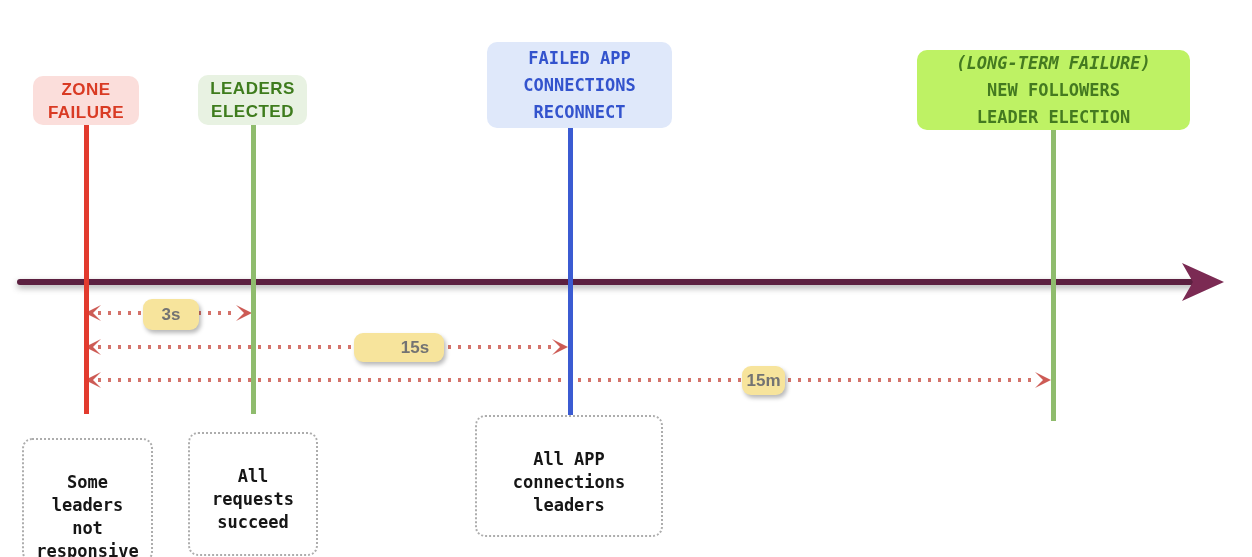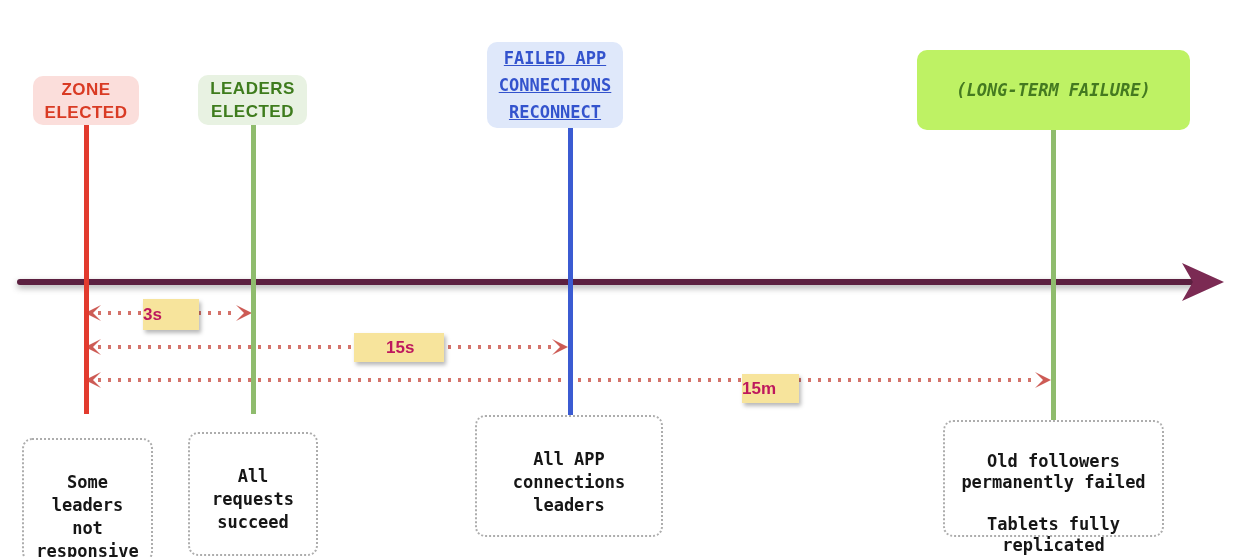--- a/index.html
+++ b/index.html
@@ -16,21 +16,21 @@
     border-radius:10px;
     display:flex;flex-direction:column;justify-content:center;
     text-align:center;
     font-weight:bold;
     white-space:pre-line;
   }
   .evt-label.sans{font-family:"Liberation Sans",sans-serif;font-size:17px;line-height:23px;letter-spacing:.5px;}
   .evt-label.mono{font-family:"DejaVu Sans Mono","Liberation Mono",monospace;font-size:17px;line-height:27px;}
   .lbl-e0{left:33px;top:76px;width:106px;height:49px;background:#fbdedb;color:#d93b24;}
   .lbl-e1{left:198px;top:75px;width:109px;height:50px;background:#e8f2e2;color:#3e7c1d;}
-  .lbl-e2{left:487px;top:42px;width:136px;height:86px;background:#dfe8fa;color:#3353cd;text-decoration:underline;}
+  .lbl-e2{left:487px;top:42px;width:185px;height:86px;background:#dfe8fa;color:#3353cd;}
   .lbl-e3{left:917px;top:50px;width:273px;height:80px;background:#bef264;color:#447a20;line-height:26px;}
   .lbl-e3 .prefix{font-style:italic;}
   
   .vline{position:absolute;width:5px;z-index:3;}
   .vl-e0{left:84px;top:125px;height:289px;background:#e23b2e;}
   .vl-e1{left:251px;top:125px;height:289px;background:#8fbc6d;}
   .vl-e2{left:568px;top:128px;height:288px;background:#3b5bd2;}
   .vl-e3{left:1051px;top:130px;height:291px;background:#8fbc6d;}
   
   .timeline-line{
@@ -54,29 +54,29 @@
   .chev.right{clip-path:polygon(0 0,100% 50%,0 100%,50% 50%);}
   .dots-d0{left:98px;top:311px;width:140px;}
   .dots-d1{left:98px;top:345px;width:455px;}
   .dots-d2{left:98px;top:378px;width:938px;}
   .chev-d0l{left:85px;top:305px;}  .chev-d0r{left:236px;top:305px;}
   .chev-d1l{left:85px;top:339px;}  .chev-d1r{left:552px;top:339px;}
   .chev-d2l{left:85px;top:372px;}  .chev-d2r{left:1035px;top:372px;}
   
   .badge{
     position:absolute;z-index:4;
-    background:#f7e49c;border-radius:0;
-    color:#be185d;font-weight:bold;font-size:17px;
-    display:flex;align-items:center;justify-content:flex-start;
+    background:#f7e49c;border-radius:9px;
+    color:#737373;font-weight:bold;font-size:17px;
+    display:flex;align-items:center;justify-content:center;
     box-shadow:2px 3px 4px rgba(0,0,0,.28);
     font-family:"Liberation Sans",sans-serif;
   }
   .badge-d0{left:143px;top:299px;width:56px;height:31px;}
   .badge-d1{left:354px;top:333px;width:58px;height:29px;padding-left:32px;}
-  .badge-d2{left:742px;top:366px;width:57px;height:29px;margin-top:8px;}
+  .badge-d2{left:742px;top:366px;width:43px;height:29px;}
   
   .outcome{
     position:absolute;z-index:4;
     background:#ffffff;
     border:2px dotted #adadad;border-radius:10px;
     color:#161616;font-weight:bold;
     font-family:"DejaVu Sans Mono","Liberation Mono",monospace;
     font-size:17px;line-height:23px;
     text-align:center;white-space:pre-line;
     box-sizing:border-box;padding-top:8px;
@@ -86,33 +86,35 @@
   .out-e2{left:475px;top:415px;width:188px;height:122px;}
   .out-e3{left:943px;top:420px;width:221px;height:117px;line-height:21px;}
 </style>
 </head>
 <body>
 
 <div id="canvas">
 
   <div class="evt-label sans lbl-e0">
     <span>ZONE
-ELECTED</span>
+FAILURE</span>
   </div>
   <div class="evt-label sans lbl-e1">
     <span>LEADERS
 ELECTED</span>
   </div>
   <div class="evt-label mono lbl-e2">
     <span>FAILED APP
 CONNECTIONS
 RECONNECT</span>
   </div>
   <div class="evt-label mono lbl-e3">
     <span class="prefix">(LONG-TERM FAILURE)</span>
+    <span>NEW FOLLOWERS
+LEADER ELECTION</span>
   </div>
 
   <div class="vline vl-e0"></div>
   <div class="vline vl-e1"></div>
   <div class="vline vl-e2"></div>
   <div class="vline vl-e3"></div>
 
   <div class="timeline-line"></div>
   <div class="timeline-head"></div>
 
@@ -147,21 +149,14 @@
   <div class="outcome out-e1">
     <span>All
 requests
 succeed</span>
   </div>
   <div class="outcome out-e2">
     <span>All APP
 connections
 leaders</span>
   </div>
-  <div class="outcome out-e3">
-    <span>Old followers
-permanently failed
-
-Tablets fully
-replicated</span>
-  </div>
 
 </div>
 
 </body></html>

